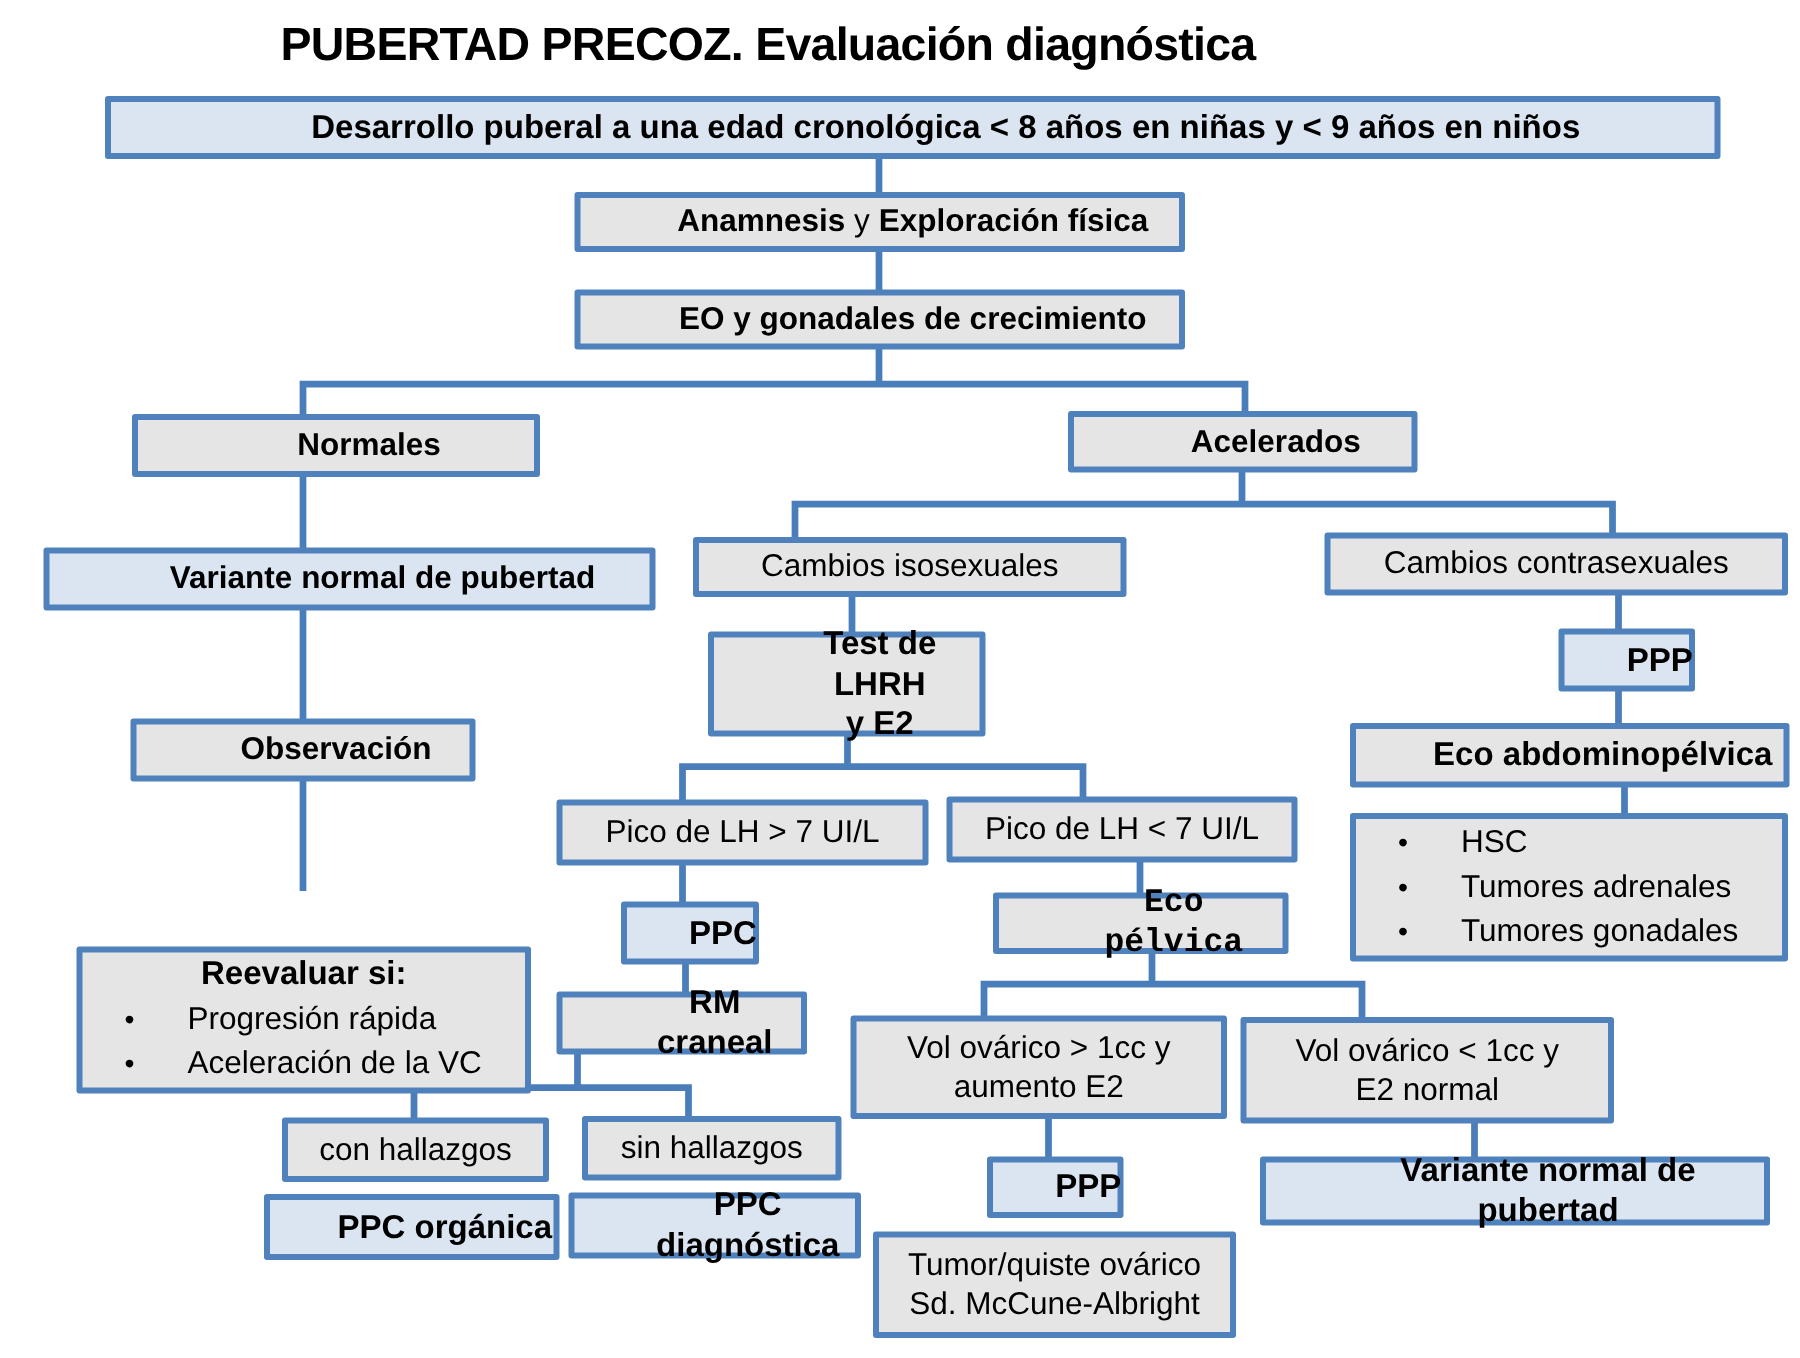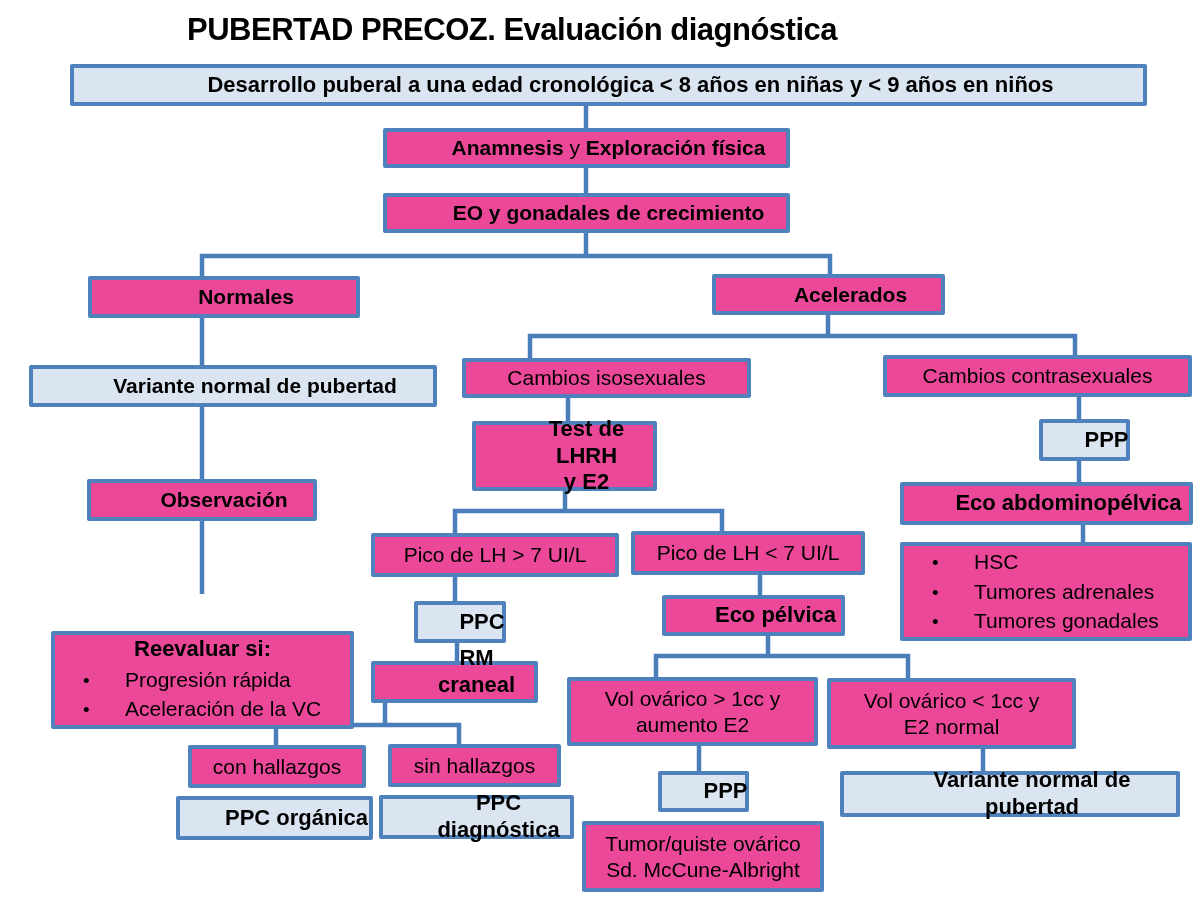--- a/index.html
+++ b/index.html
@@ -9,21 +9,21 @@
     overflow:hidden;
   }
   .title{
     position:absolute;left:0;top:12px;width:1024px;text-align:center;
     font-size:31px;font-weight:bold;letter-spacing:-0.5px;
   }
   svg.wires{position:absolute;left:0;top:0;z-index:0;}
   .conn{fill:none;stroke:var(--connector,#4a7ebb);stroke-width:4.5;stroke-linejoin:miter;stroke-linecap:butt;}
   .node{
     position:absolute;box-sizing:border-box;z-index:1;
-    border:4px solid var(--box-border,#4f81bd);background:#ec4899;border-radius:2px;
+    border:4px solid var(--box-border,#4f81bd);background:#e5e5e5;border-radius:2px;
     display:flex;flex-direction:column;align-items:center;justify-content:center;
     text-align:center;font-size:21px;line-height:1.22;
   }
   .fill{background:var(--box-fill-highlight,#dbe5f1);}
   .bold{font-weight:bold;padding-left:44px;}
   .listbox{align-items:stretch;justify-content:center;text-align:left;padding:4px 6px;}
   .listbox .heading{text-align:center;font-weight:bold;font-size:22px;margin-bottom:2px;}
   .bullet-row{display:flex;align-items:baseline;padding-left:22px;font-size:21px;margin:2px 0;}
   .bullet-row::before{content:"\2022";flex:0 0 42px;font-size:19px;}
   .conj{font-weight:normal;}
@@ -118,41 +118,41 @@
   </div>
 
   <div class="node" style="left:631px;top:531px;width:234px;height:44px;">
     <span>Pico de LH &lt; 7 UI/L</span>
   </div>
 
   <div class="node fill bold" style="left:414px;top:601px;width:92px;height:42px;font-size:22px;">
     <span>PPC</span>
   </div>
 
-  <div class="node bold" style="left:371px;top:661px;width:167px;height:42px;font-size:22px;justify-content:flex-end;">
+  <div class="node bold" style="left:371px;top:661px;width:167px;height:42px;font-size:22px;">
     <span>RM craneal</span>
   </div>
 
   <div class="node" style="left:188px;top:745px;width:178px;height:43px;">
     <span>con hallazgos</span>
   </div>
 
   <div class="node" style="left:388px;top:744px;width:173px;height:43px;">
     <span>sin hallazgos</span>
   </div>
 
   <div class="node fill bold" style="left:176px;top:796px;width:197px;height:44px;font-size:22px;">
     <span>PPC orgánica</span>
   </div>
 
   <div class="node fill bold" style="left:379px;top:795px;width:195px;height:44px;font-size:22px;">
     <span>PPC diagnóstica</span>
   </div>
 
-  <div class="node bold" style="left:662px;top:595px;width:183px;height:41px;font-size:22px;">
+  <div class="node bold" style="left:662px;top:595px;width:197px;height:41px;font-size:22px;font-family:Liberation Mono, monospace;">
     <span>Eco pélvica</span>
   </div>
 
   <div class="node" style="left:567px;top:677px;width:251px;height:69px;">
     <div>Vol ovárico &gt; 1cc y</div>
     <div>aumento E2</div>
   </div>
 
   <div class="node" style="left:827px;top:678px;width:249px;height:71px;">
     <div>Vol ovárico &lt; 1cc y</div>

